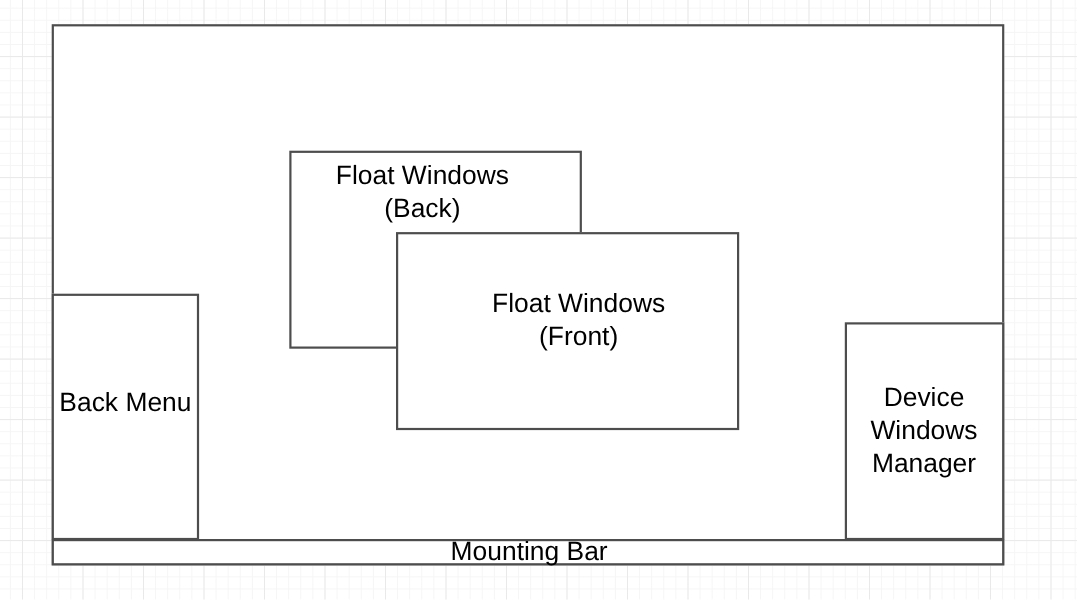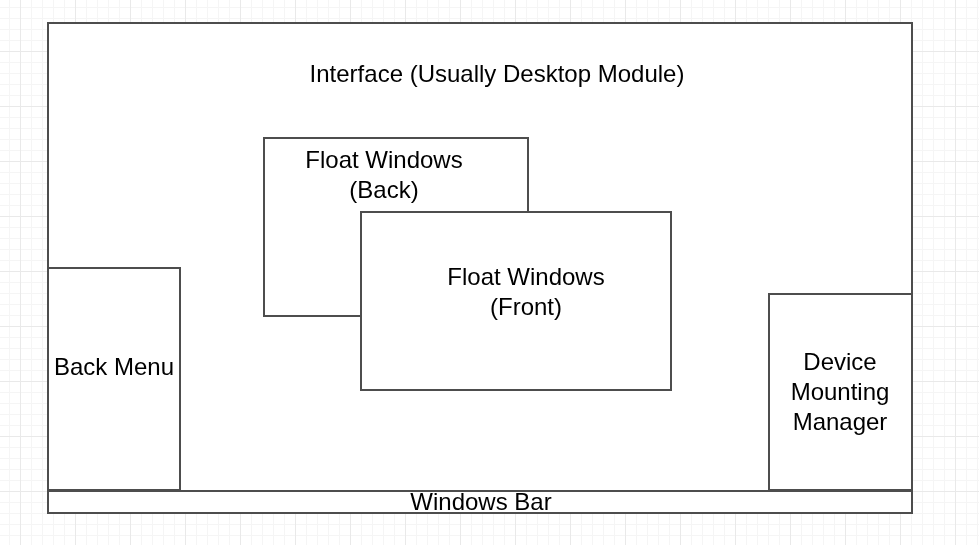--- a/index.html
+++ b/index.html
@@ -57,24 +57,23 @@
 
 <div class="canvas">
 
   <div class="node box-interface"></div>
   <div class="node box-back"></div>
   <div class="node box-front"></div>
   <div class="node box-listmenu"></div>
   <div class="node box-device"></div>
   <div class="node box-funcbar"></div>
 
-  <div class="nlabel lbl-interface">Interface (Usually Desktop Module)</div>
   <div class="nlabel lbl-back">Float Windows
 (Back)</div>
   <div class="nlabel lbl-front">Float Windows
 (Front)</div>
   <div class="nlabel lbl-listmenu">Back Menu</div>
   <div class="nlabel lbl-device">Device
-Mounting
+Windows
 Manager</div>
-  <div class="nlabel lbl-funcbar">Windows Bar</div>
+  <div class="nlabel lbl-funcbar">Mounting Bar</div>
 
 </div>
 
 </body></html>

